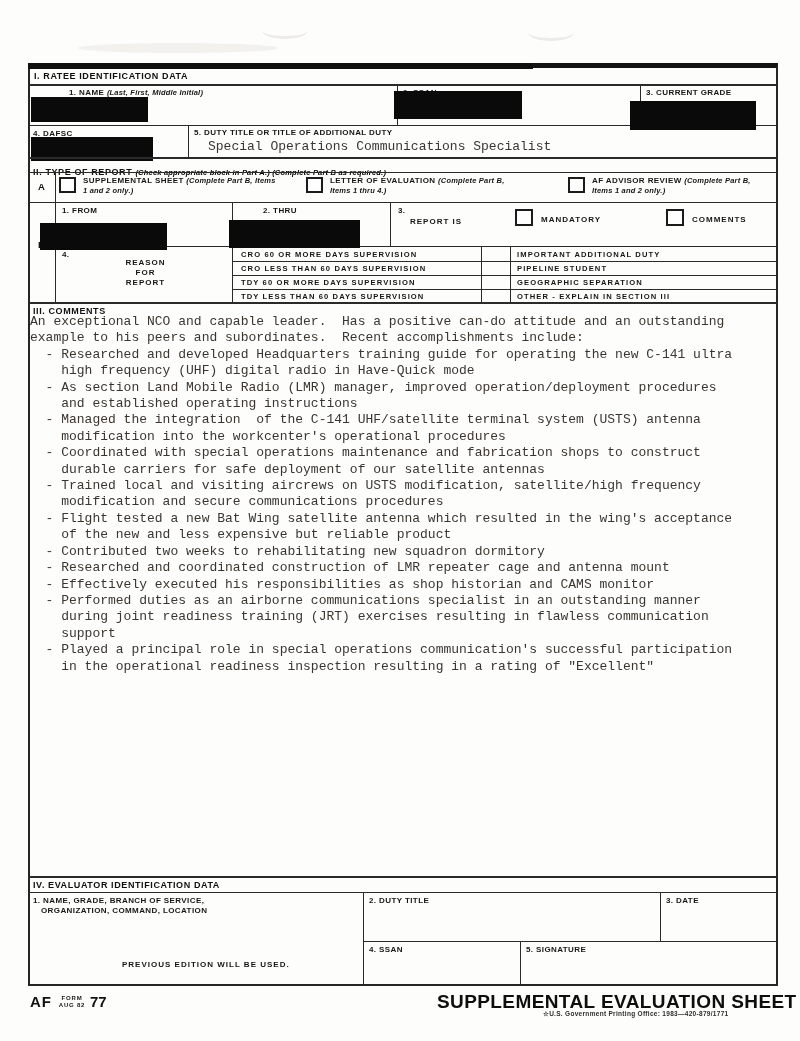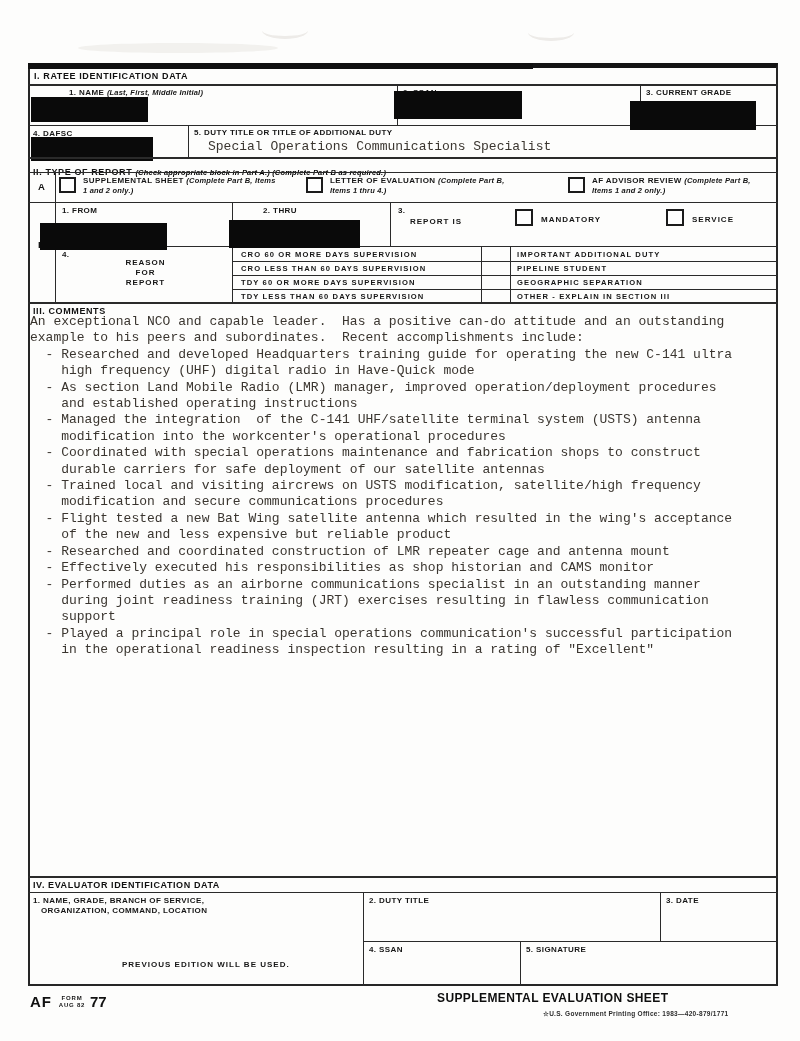--- a/index.html
+++ b/index.html
@@ -84,21 +84,21 @@
   <div class="abs letter" style="left:38px;top:239px;">B</div>
 
   <div class="abs lbl" style="left:62px;top:206px;">1. FROM</div>
   <div class="abs lbl" style="left:239px;top:206px;margin-left:24px;">2. THRU</div>
   <div class="abs lbl" style="left:398px;top:206px;">3.</div>
   <div class="abs lbl" style="left:410px;top:217px;letter-spacing:1px;">REPORT IS</div>
 
   <div class="cb" style="left:515px;top:209px;width:18px;height:17px;"></div>
   <div class="abs lbl" style="left:541px;top:215px;letter-spacing:1px;">MANDATORY</div>
   <div class="cb" style="left:666px;top:209px;width:18px;height:17px;"></div>
-  <div class="abs lbl" style="left:692px;top:215px;letter-spacing:1px;">SERVICE</div>
+  <div class="abs lbl" style="left:692px;top:215px;letter-spacing:1px;">COMMENTS</div>
 
   <div class="ln" style="left:232px;top:203px;width:1px;height:99px;"></div>
   <div class="ln" style="left:390px;top:203px;width:1px;height:43px;"></div>
   <div class="ln" style="left:55px;top:246px;width:723px;height:1px;"></div>
 
   <div class="redact" style="left:40px;top:223px;width:127px;height:27px;"></div>
   <div class="redact" style="left:229px;top:220px;width:131px;height:28px;"></div>
 
   <div class="abs lbl" style="left:62px;top:250px;">4.</div>
   <div class="abs lbl" style="left:98px;top:258px;width:95px;text-align:center;line-height:10px;letter-spacing:1px;">
@@ -138,20 +138,21 @@
     <div class="tw">  - As section Land Mobile Radio (LMR) manager, improved operation/deployment procedures</div>
     <div class="tw">    and established operating instructions</div>
     <div class="tw">  - Managed the integration  of the C-141 UHF/satellite terminal system (USTS) antenna</div>
     <div class="tw">    modification into the workcenter's operational procedures</div>
     <div class="tw">  - Coordinated with special operations maintenance and fabrication shops to construct</div>
     <div class="tw">    durable carriers for safe deployment of our satellite antennas</div>
     <div class="tw">  - Trained local and visiting aircrews on USTS modification, satellite/high frequency</div>
     <div class="tw">    modification and secure communications procedures</div>
     <div class="tw">  - Flight tested a new Bat Wing satellite antenna which resulted in the wing's acceptance</div>
     <div class="tw">    of the new and less expensive but reliable product</div>
+    <div class="tw">  - Contributed two weeks to rehabilitating new squadron dormitory</div>
     <div class="tw">  - Researched and coordinated construction of LMR repeater cage and antenna mount</div>
     <div class="tw">  - Effectively executed his responsibilities as shop historian and CAMS monitor</div>
     <div class="tw">  - Performed duties as an airborne communications specialist in an outstanding manner</div>
     <div class="tw">    during joint readiness training (JRT) exercises resulting in flawless communication</div>
     <div class="tw">    support</div>
     <div class="tw">  - Played a principal role in special operations communication's successful participation</div>
     <div class="tw">    in the operational readiness inspection resulting in a rating of "Excellent"</div>
   </div>
 
   <div class="ln" style="left:28px;top:876px;width:750px;height:2px;"></div>
@@ -175,16 +176,16 @@
   <div class="abs" style="left:30px;top:993px;text-align:center;">
     <span style="font-weight:bold;font-size:15px;letter-spacing:1px;color:#111;">AF</span>
   </div>
   <div class="abs" style="left:57px;top:995px;width:30px;text-align:center;">
     <div style="font-weight:bold;font-size:6px;letter-spacing:.8px;color:#161616;line-height:7px;">FORM</div>
     <div style="font-weight:bold;font-size:6px;letter-spacing:.8px;color:#161616;line-height:7px;">AUG 82</div>
   </div>
   <div class="abs" style="left:90px;top:993px;font-weight:bold;font-size:15px;color:#111;">77</div>
   <div class="abs lbl" style="left:122px;top:960px;letter-spacing:1px;">PREVIOUS EDITION WILL BE USED.</div>
 
-  <div class="abs" style="left:437px;top:991px;font-weight:bold;font-size:12px;letter-spacing:.4px;color:#0e0e0e;">SUPPLEMENTAL EVALUATION SHEET</div>
+  <div class="abs" style="left:437px;top:991px;font-weight:bold;font-size:19px;letter-spacing:.4px;color:#0e0e0e;">SUPPLEMENTAL EVALUATION SHEET</div>
   <div class="abs" style="left:543px;top:1010px;font-weight:bold;font-size:6.5px;letter-spacing:.3px;color:#2c2c2c;">☆U.S. Government Printing Office: 1983—420-879/1771</div>
 
 </div>
 
 </body></html>

